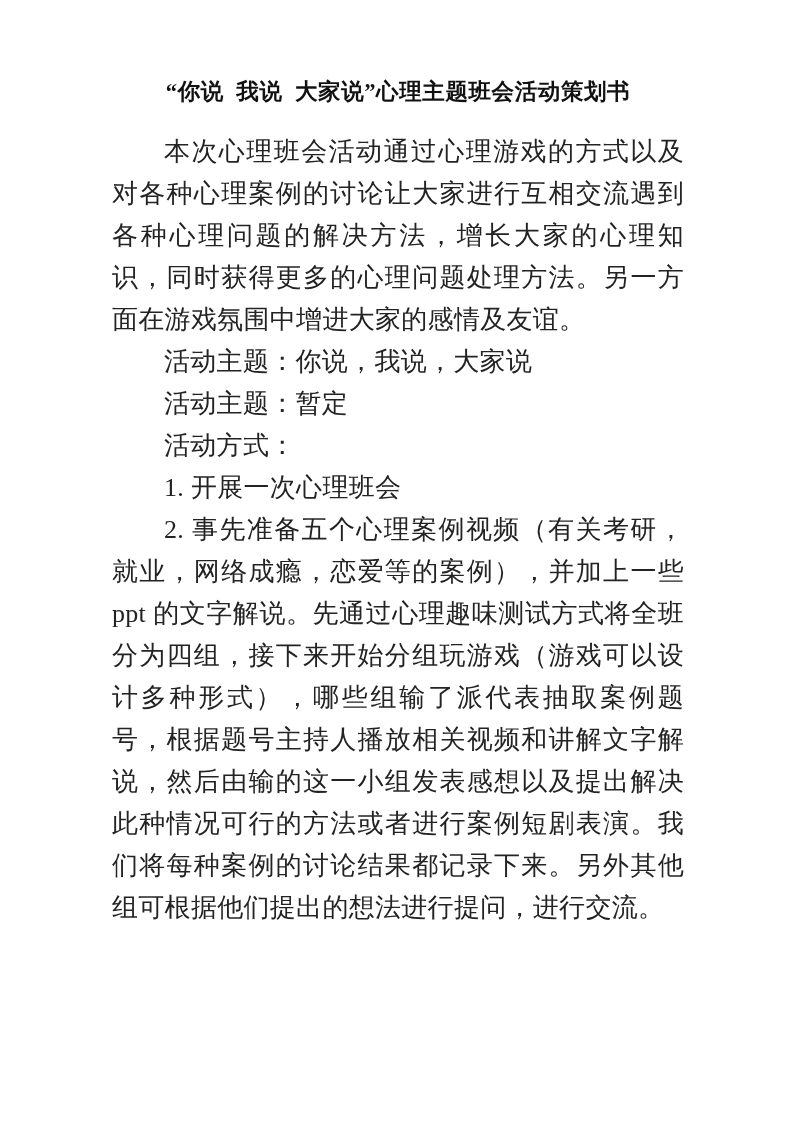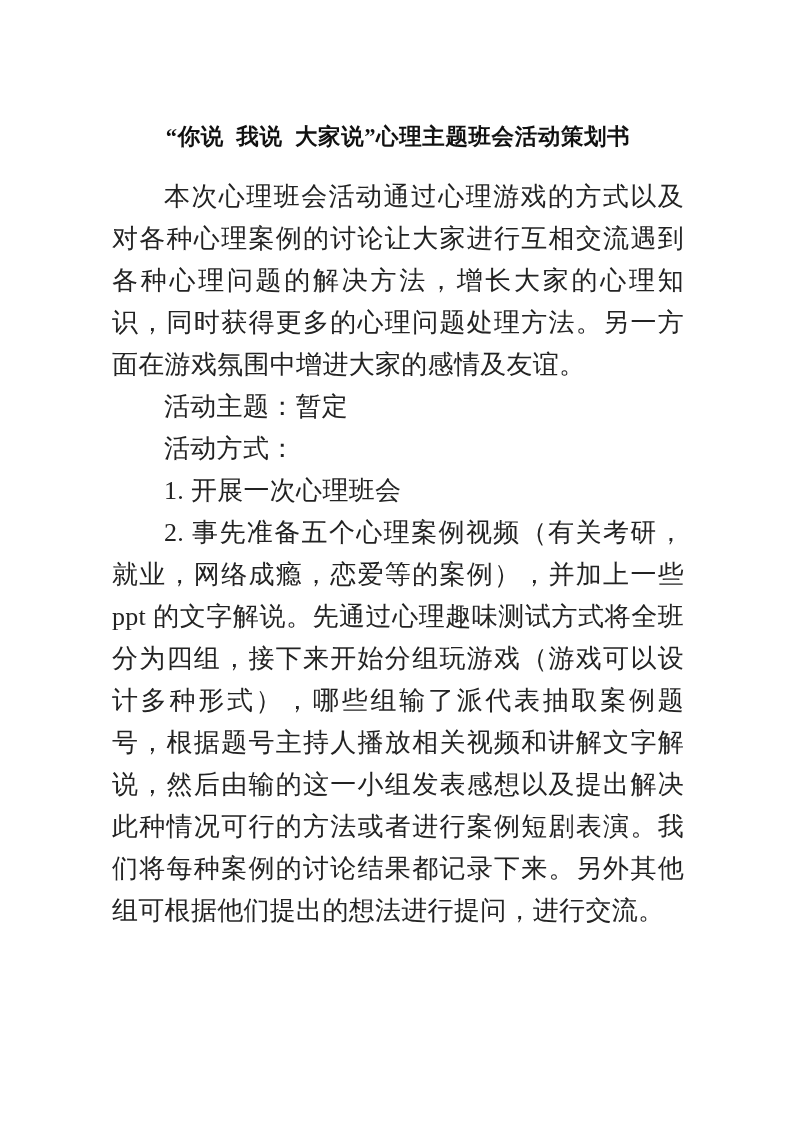--- a/index.html
+++ b/index.html
@@ -28,21 +28,21 @@
     top: 0;
     width: 572px;
   }
   .doc-title {
     font-size: 22.5px;
     font-weight: 700;
     text-align: center;
     letter-spacing: 0.6px;
     line-height: 34px;
     margin: 0;
-    padding-top: 120px;
+    padding-top: 75px;
     color: #111111;
     white-space: pre;
   }
   .body-block {
     margin-top: 22px;
   }
   p.para {
     margin: 0;
     font-size: 26px;
     line-height: 42px;
@@ -65,20 +65,21 @@
 <div class="page">
   <div class="content">
 
     <h1 class="doc-title">“你说  我说  大家说”心理主题班会活动策划书</h1>
 
     <div class="body-block">
 
       <p class="para indent">本次心理班会活动通过心理游戏的方式以及对各种心理案例的讨论让大家进行互相交流遇到各种心理问题的解决方法，增长大家的心理知识，同时获得更多的心理问题处理方法。另一方面在游戏氛围中增进大家的感情及友谊。</p>
 
 
+      <p class="para indent">活动主题：你说，我说，大家说</p>
 
       <p class="para indent">活动主题：暂定</p>
 
 
       <p class="para indent">活动方式：</p>
 
       <p class="para listitem">1.  开展一次心理班会</p>
 
       <p class="para listitem">2.  事先准备五个心理案例视频（有关考研，就业，网络成瘾，恋爱等的案例），并加上一些 ppt 的文字解说。先通过心理趣味测试方式将全班分为四组，接下来开始分组玩游戏（游戏可以设计多种形式），哪些组输了派代表抽取案例题号，根据题号主持人播放相关视频和讲解文字解说，然后由输的这一小组发表感想以及提出解决此种情况可行的方法或者进行案例短剧表演。我们将每种案例的讨论结果都记录下来。另外其他组可根据他们提出的想法进行提问，进行交流。</p>
 

